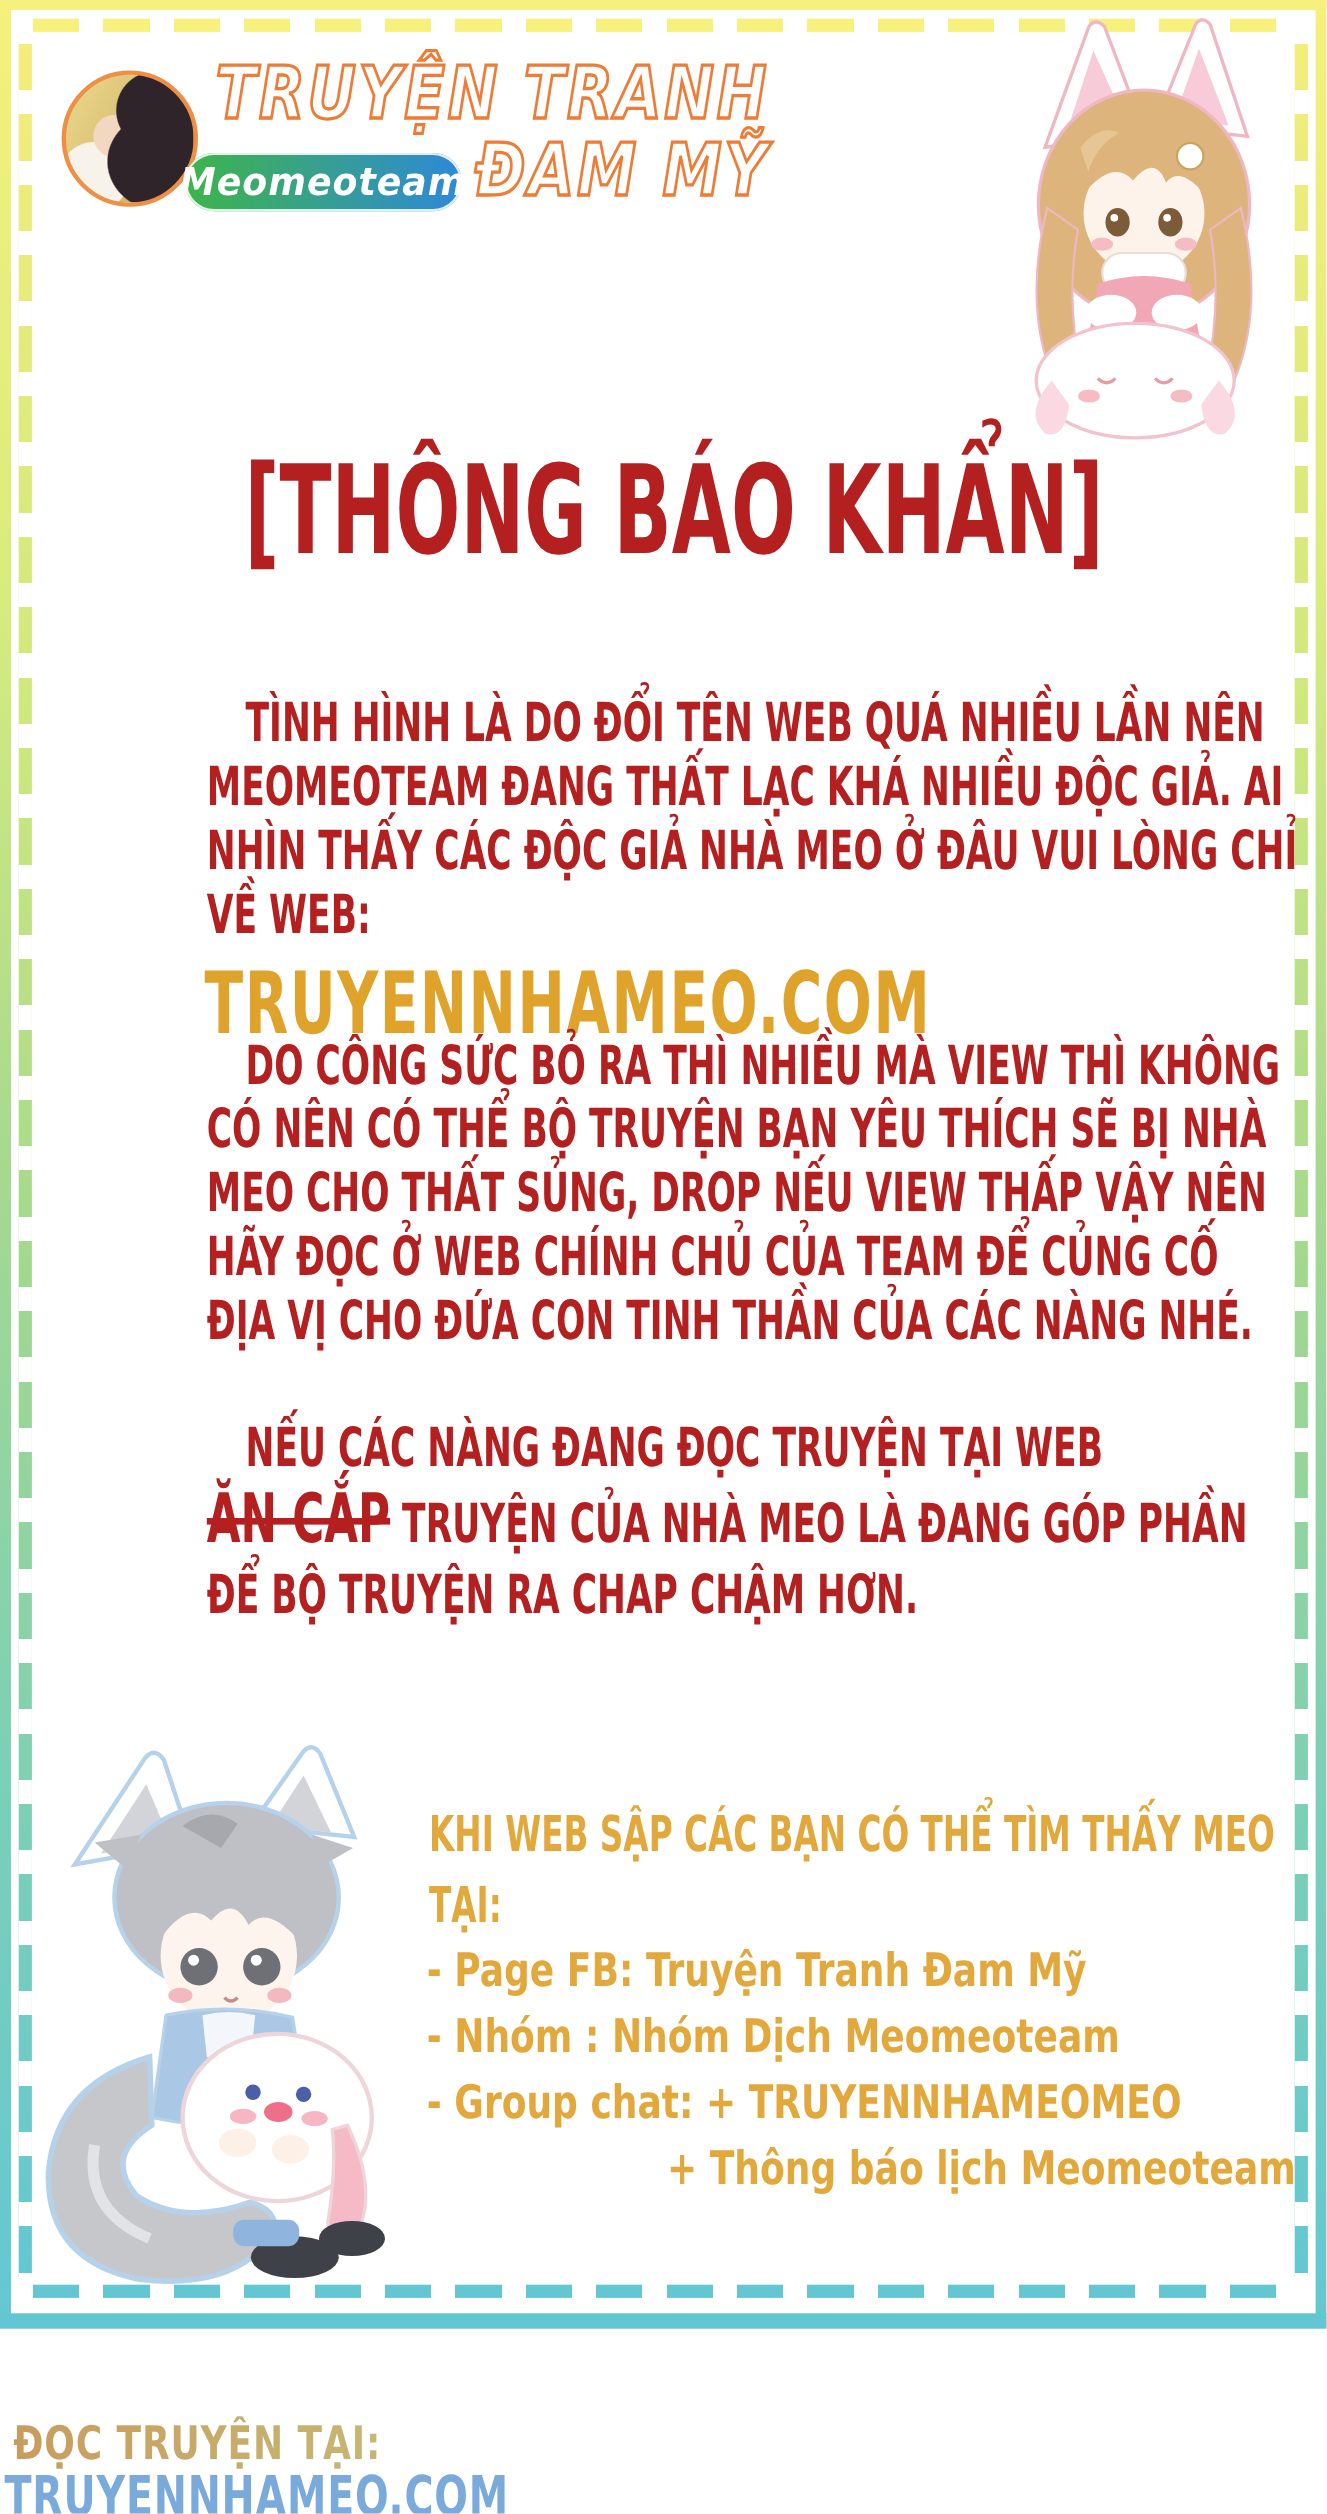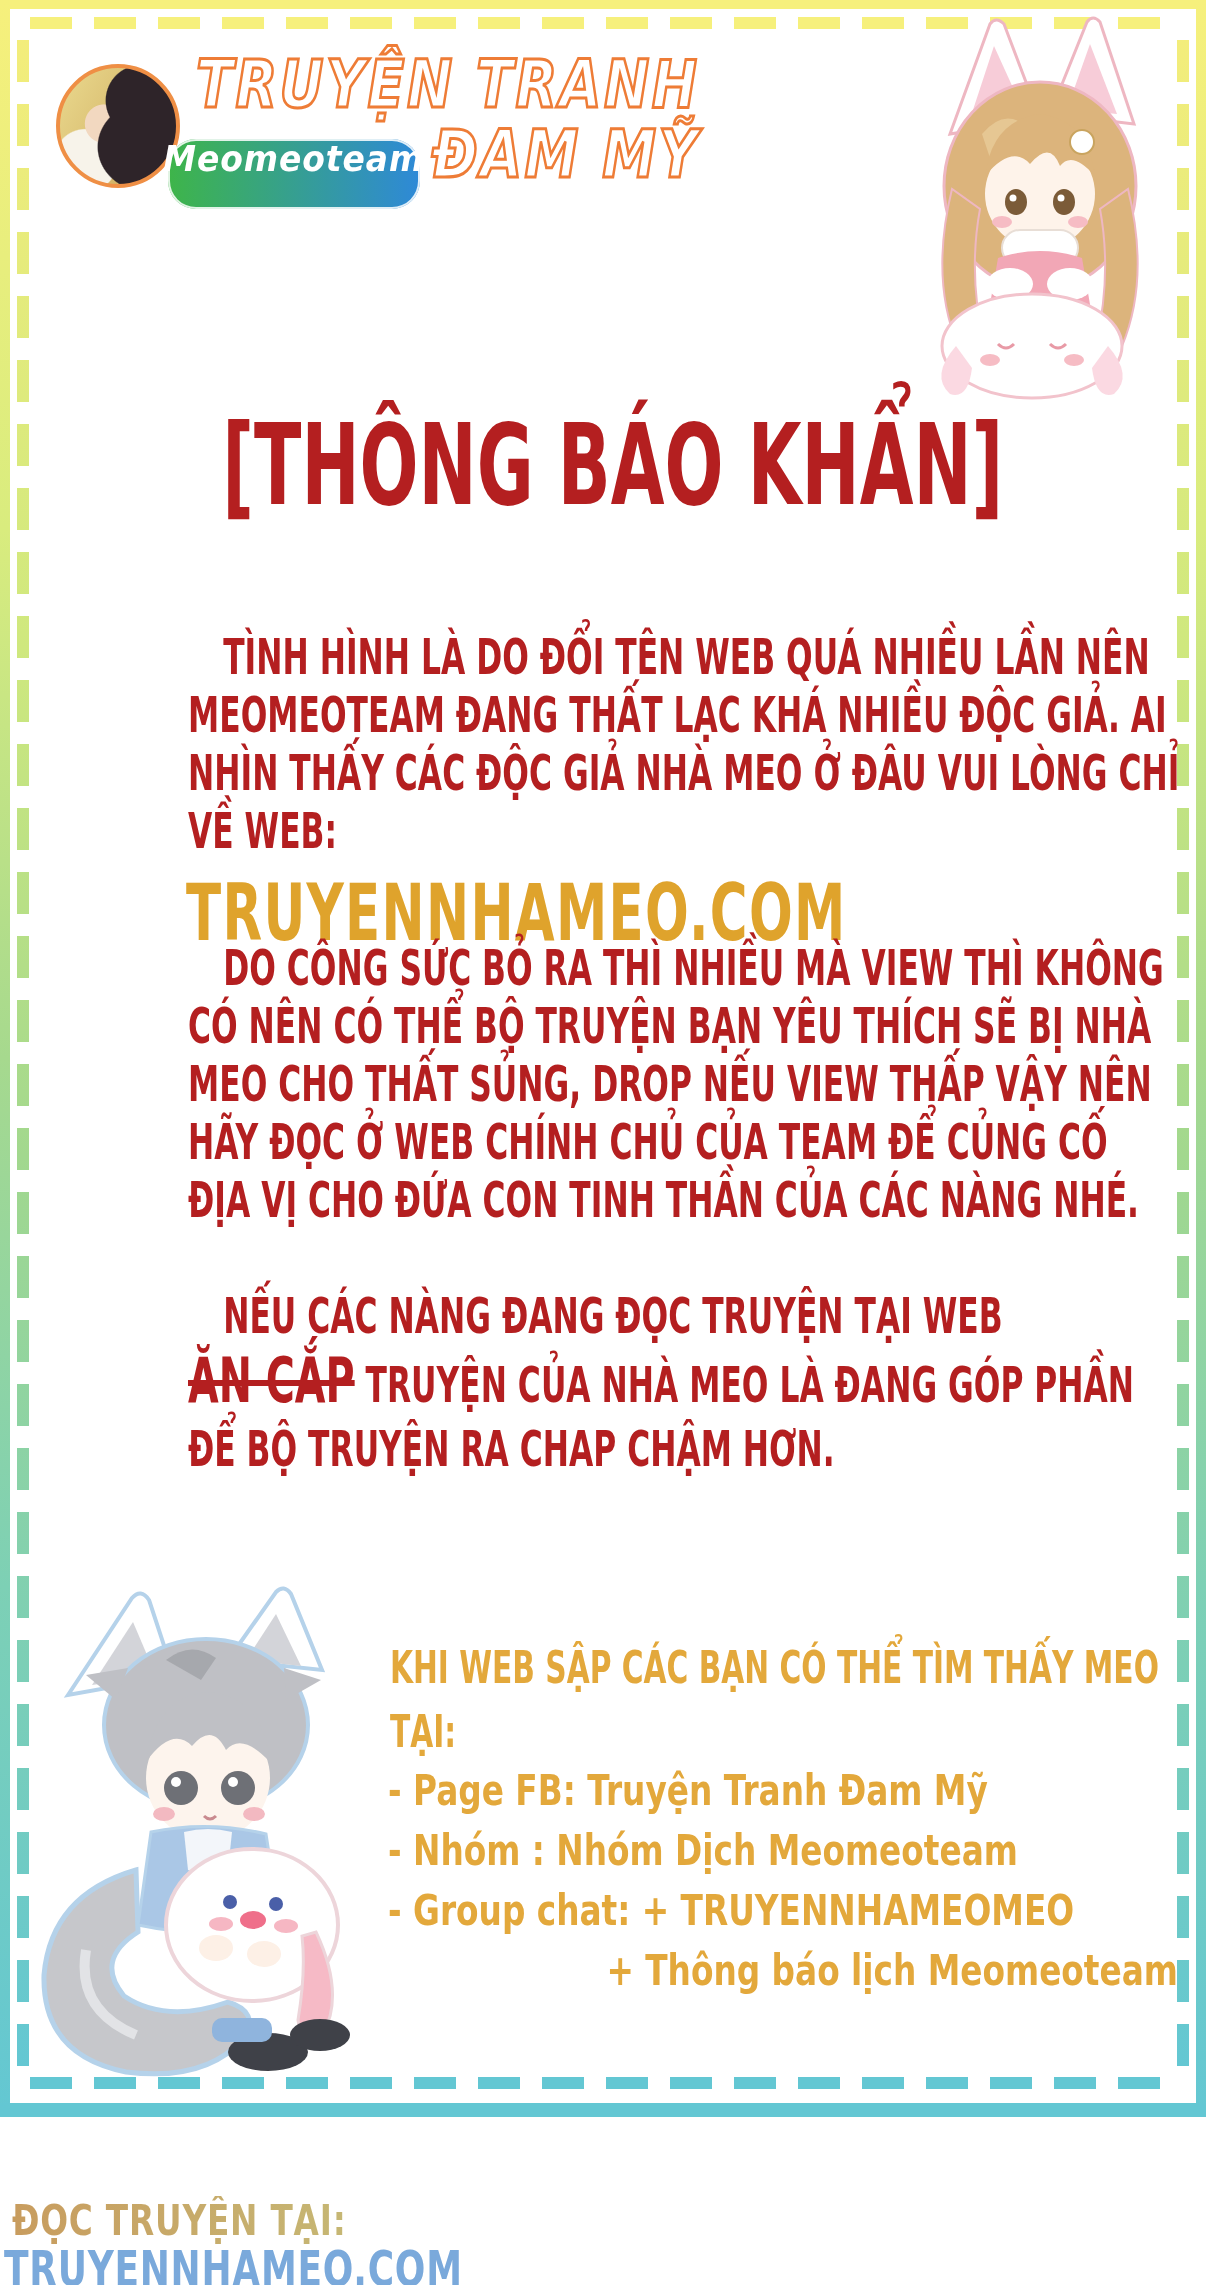--- a/index.html
+++ b/index.html
@@ -27,22 +27,22 @@
                linear-gradient(180deg,#f3ed7b 0%,#cfe87e 30%,#a2d88e 55%,#7ccfb6 80%,#63c7d3 100%);}
   
   .avatar{position:absolute;left:56px;top:64px;width:124px;height:124px;border-radius:50%;
     border:4px solid #ef8f45;box-sizing:border-box;
     background:
       radial-gradient(circle at 70% 28%,#2e2429 0 30%,transparent 31%),
       radial-gradient(ellipse at 76% 68%,#2e2429 0 40%,transparent 41%),
       radial-gradient(circle at 38% 48%,#f2d8c0 0 20%,transparent 21%),
       radial-gradient(circle at 22% 80%,#f7f3ea 0 24%,transparent 25%),
       linear-gradient(120deg,#ead98e,#c8a254);}
-  .badge{position:absolute;left:168px;top:139px;width:252px;height:70px;border-radius:28px;
-    background:linear-gradient(90deg,#3eb549,#2e89d8);display:flex;justify-content:center;
+  .badge{position:absolute;left:168px;top:139px;width:252px;height:53px;border-radius:28px;
+    background:linear-gradient(90deg,#3eb549,#2e89d8);display:flex;align-items:center;justify-content:center;
     box-shadow:0 0 0 2px rgba(255,255,255,.85) inset;}
   .badge span{color:#fff;font-size:35px;font-weight:bold;font-style:italic;letter-spacing:1px;transform:scaleX(.94);}
   .brand{position:absolute;font-style:italic;font-weight:800;color:#fff;
     -webkit-text-stroke:3px #ee7c36;letter-spacing:3px;white-space:nowrap;
     transform:scaleX(.82);transform-origin:left top;font-size:66px;}
   .brand.l1{left:196px;top:46px;}
   .brand.l2{left:432px;top:116px;}
   
   .title{position:absolute;left:0;top:400px;width:1170px;text-align:center;color:#b41f20;
     font-size:112px;font-weight:800;white-space:nowrap;transform:scaleX(.62);transform-origin:center top;}

